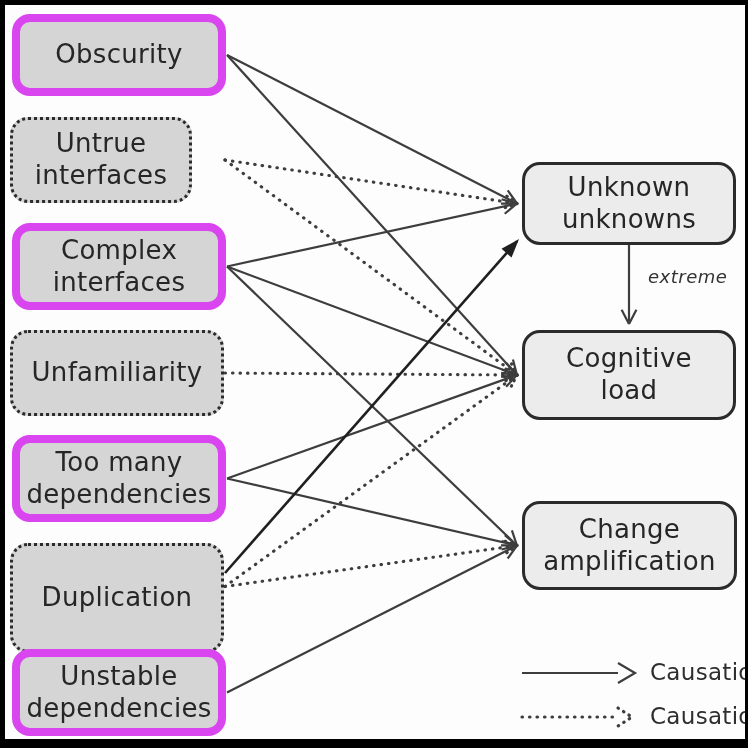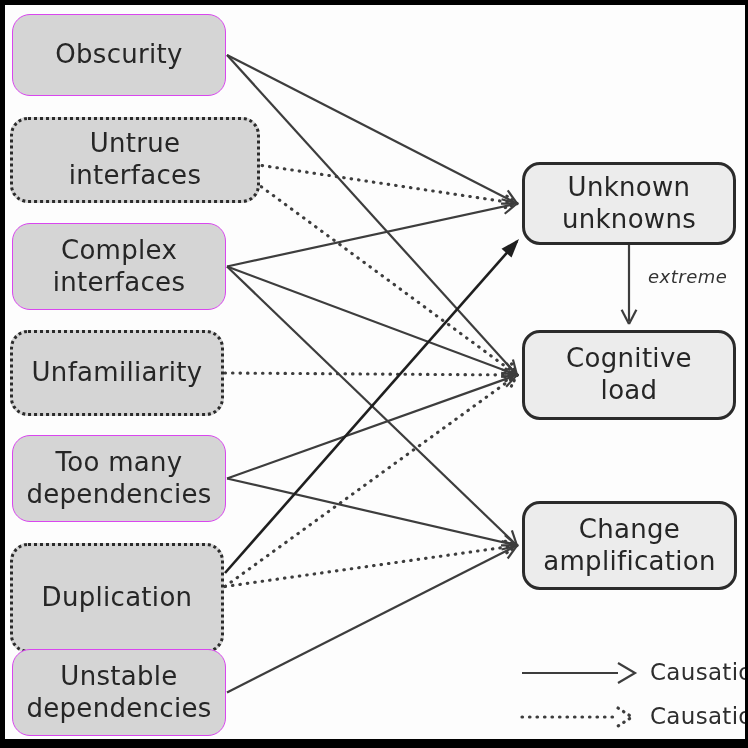--- a/index.html
+++ b/index.html
@@ -6,25 +6,25 @@
   .stage{position:relative;width:748px;height:748px;background:#fdfdfd;overflow:hidden;
          font-family:"DejaVu Sans",sans-serif;}
   .frame{position:absolute;background:#000;z-index:5;}
   .frame.top{left:0;top:0;width:748px;height:5px;}
   .frame.left{left:0;top:0;width:5px;height:748px;}
   .frame.right{right:0;top:0;width:3px;height:748px;}
   .frame.bottom{left:0;bottom:0;width:748px;height:9px;}
   .node{position:absolute;display:flex;align-items:center;justify-content:center;
         text-align:center;border-radius:18px;color:#262626;font-size:26px;line-height:1.22;
         letter-spacing:.3px;box-sizing:border-box;z-index:2;padding:4px 10px;}
-  .node.solid{border:1px solid #d946ef;background:#d5d5d5;}
+  .node.solid{border:8px solid #d946ef;background:#d5d5d5;}
   .node.dotted{border:3px dotted #2b2b2b;background:#d5d5d5;}
   .node.right{background:#ececec;border:3px solid #2b2b2b;}
   #n-obscurity{left:12px;top:14px;width:214px;height:82px;}
-  #n-untrue{left:10px;top:117px;width:250px;height:86px;}
+  #n-untrue{left:10px;top:117px;width:182px;height:86px;}
   #n-complex{left:12px;top:223px;width:214px;height:87px;}
   #n-unfamiliarity{left:10px;top:330px;width:214px;height:86px;}
   #n-toomany{left:12px;top:435px;width:214px;height:87px;}
   #n-duplication{left:10px;top:543px;width:214px;height:110px;}
   #n-unstable{left:12px;top:649px;width:214px;height:87px;}
   #n-unknown{left:522px;top:162px;width:214px;height:83px;}
   #n-cognitive{left:522px;top:330px;width:214px;height:90px;}
   #n-change{left:522px;top:501px;width:215px;height:89px;}
   #edges{position:absolute;left:0;top:0;z-index:1;}
   .edge-label{position:absolute;left:648px;top:266px;font-size:18px;font-style:italic;

